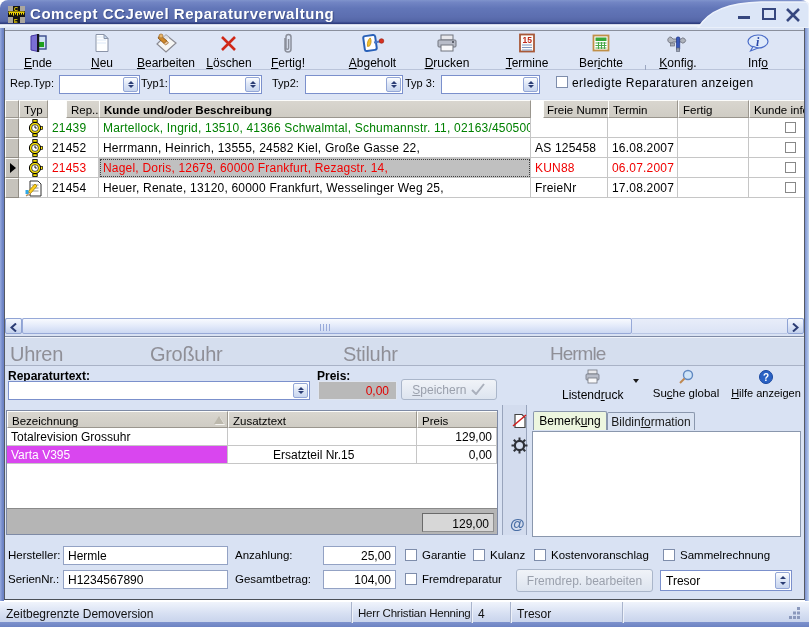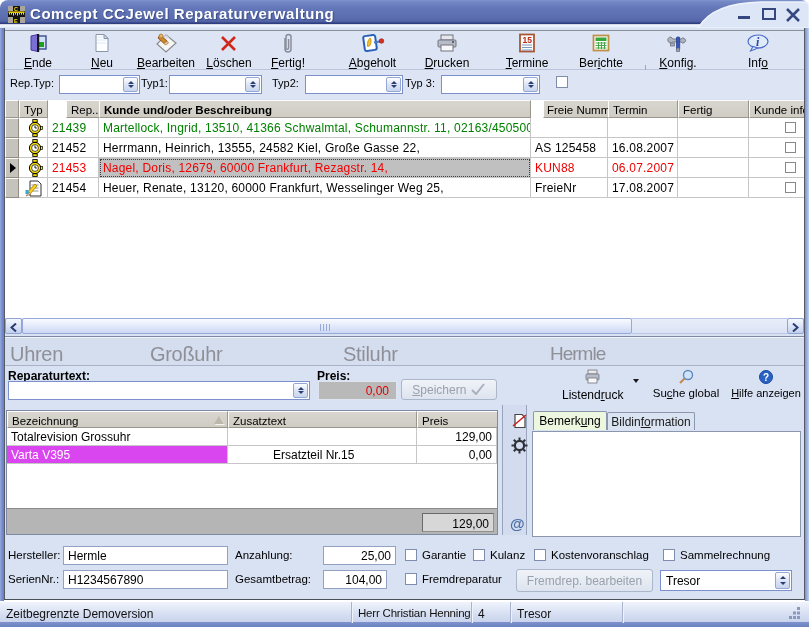--- a/index.html
+++ b/index.html
@@ -226,20 +226,21 @@
       </div>
     <span class="flbl" style="left:267px;">Typ2:</span>
     <div class="combo" style="left:300px;top:5px;width:98px;">
         <span class="spin"></span>
       </div>
     <span class="flbl" style="left:400px;">Typ 3:</span>
     <div class="combo" style="left:436px;top:5px;width:99px;">
         <span class="spin"></span>
       </div>
     <span class="cb" style="left:551px;top:6px;"></span>
+    <span class="flbl" style="left:567px;font-size:12px;letter-spacing:0.45px;top:6px;white-space:nowrap;">erledigte Reparaturen anzeigen</span>
   </div>
 
   <div id="grid1" class="abs">
     <div class="gh" style="left:0;width:14px;background:#cdcac3;"></div>
     <div class="gh" style="left:14px;width:29px;">Typ</div>
     <div class="gh" style="left:61px;width:51px;">Rep...<span class="sorttri" style="left:36px;top:4px;"></span></div>
     <div class="gh" style="left:94px;width:432px;font-weight:bold;">Kunde und/oder Beschreibung</div>
     <div class="gh" style="left:526px;width:77px;padding-left:3px;margin-left:12px;">Freie Nummer</div>
     <div class="gh" style="left:603px;width:70px;">Termin</div>
     <div class="gh" style="left:673px;width:71px;">Fertig</div>
@@ -414,21 +415,21 @@
       <span class="ftxt" style="left:417px;top:9px;">Garantie</span>
     <span class="cb" style="left:468px;top:9px;"></span>
       <span class="ftxt" style="left:485px;top:9px;">Kulanz</span>
     <span class="cb" style="left:529px;top:9px;"></span>
       <span class="ftxt" style="left:546px;top:9px;">Kostenvoranschlag</span>
     <span class="cb" style="left:658px;top:9px;"></span>
       <span class="ftxt" style="left:675px;top:9px;">Sammelrechnung</span>
     <span class="ftxt" style="left:3px;top:33px;">SerienNr.:</span>
     <div class="fld" style="left:58px;top:30px;width:165px;">H1234567890</div>
     <span class="ftxt" style="left:230px;top:33px;">Gesamtbetrag:</span>
-    <div class="fld fldr" style="left:318px;top:30px;width:64px;">104,00</div>
+    <div class="fld fldr" style="left:318px;top:30px;width:73px;">104,00</div>
     <span class="cb" style="left:400px;top:33px;"></span>
       <span class="ftxt" style="left:417px;top:33px;">Fremdreparatur</span>
     <div id="fbtn">Fremdrep. bearbeiten</div>
     <div class="combo" id="fcombo">Tresor<span class="spin"></span></div>
   </div>
 
   <div id="status" class="abs">
     <div class="sp" style="left:0;width:352px;">
         <span class="sptxt">Zeitbegrenzte Demoversion</span>
       </div>

